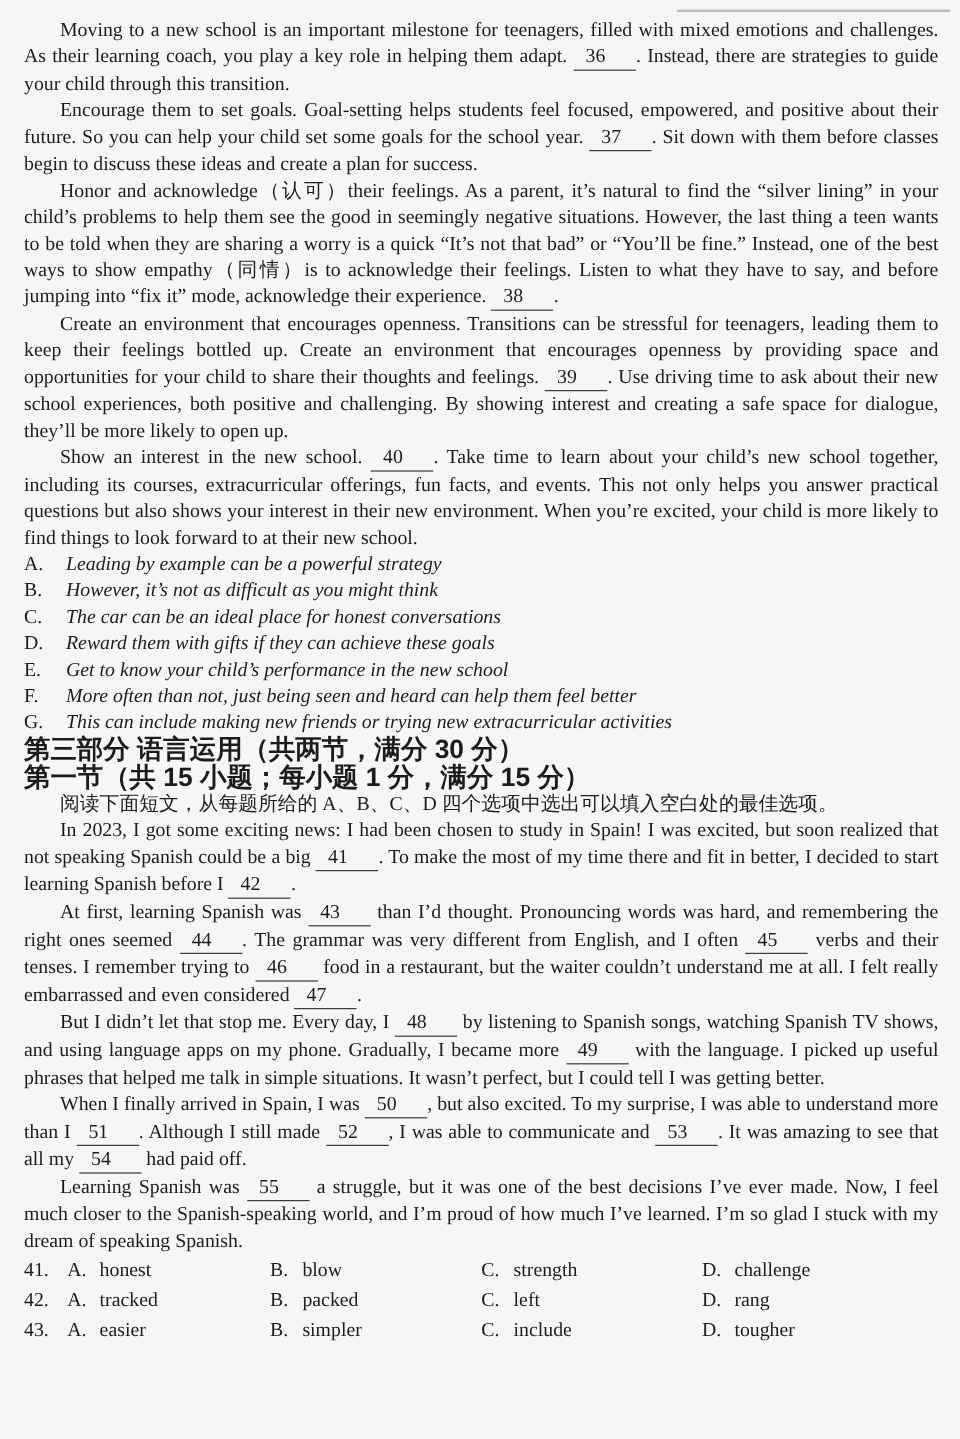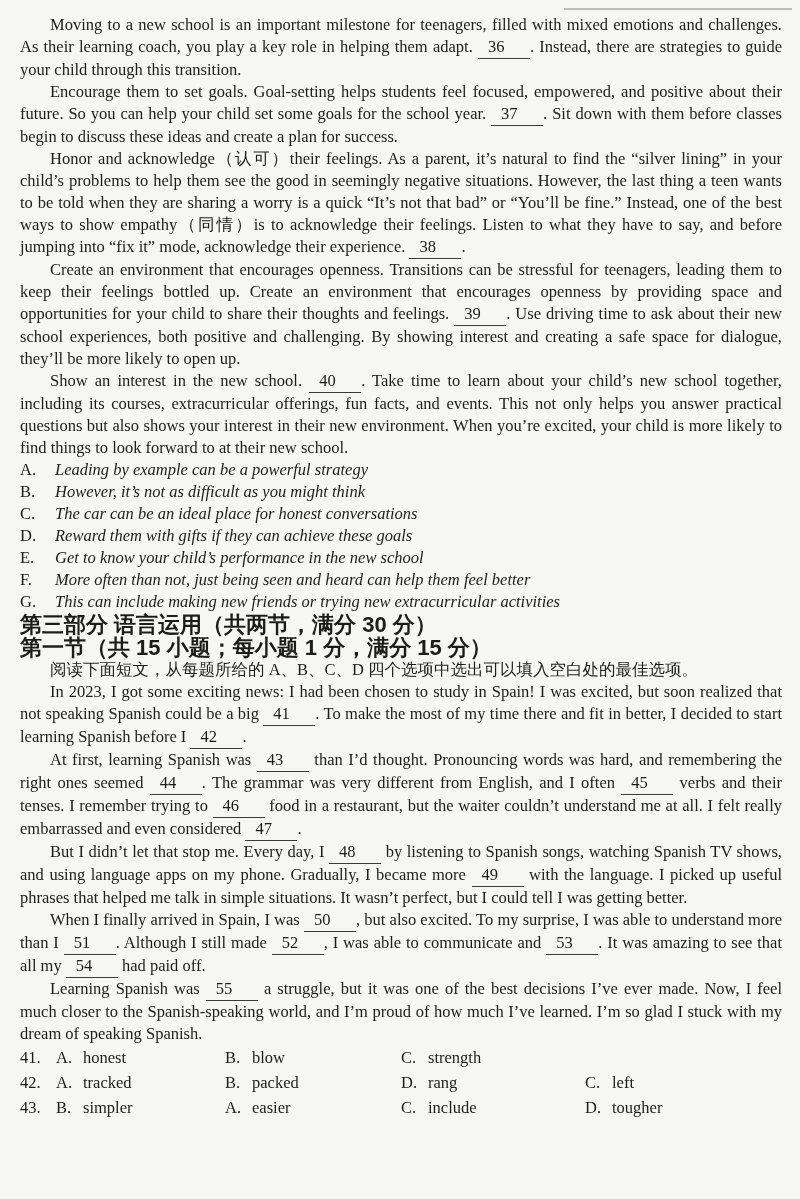--- a/index.html
+++ b/index.html
@@ -87,31 +87,32 @@
       <p class="para">When I finally arrived in Spain, I was <span class="blank">50</span>, but also excited. To my surprise, I was able to understand more than I <span class="blank">51</span>. Although I still made <span class="blank">52</span>, I was able to communicate and <span class="blank">53</span>. It was amazing to see that all my <span class="blank">54</span> had paid off.</p>
       <p class="para">Learning Spanish was <span class="blank">55</span> a struggle, but it was one of the best decisions I’ve ever made. Now, I feel much closer to the Spanish-speaking world, and I’m proud of how much I’ve learned. I’m so glad I stuck with my dream of speaking Spanish.</p>
     </section>
 
   <section>
     <div class="q-row">
       <span class="q-num">41.</span>
       <span class="q-cell"><span class="q-label">A.</span><span>honest</span></span>
       <span class="q-cell"><span class="q-label">B.</span><span>blow</span></span>
       <span class="q-cell"><span class="q-label">C.</span><span>strength</span></span>
+      <span class="q-cell"><span class="q-label">D.</span><span>challenge</span></span>
     </div>
     <div class="q-row">
       <span class="q-num">42.</span>
       <span class="q-cell"><span class="q-label">A.</span><span>tracked</span></span>
       <span class="q-cell"><span class="q-label">B.</span><span>packed</span></span>
+      <span class="q-cell"><span class="q-label">C.</span><span>left</span></span>
       <span class="q-cell"><span class="q-label">D.</span><span>rang</span></span>
-      <span class="q-cell"><span class="q-label">C.</span><span>left</span></span>
     </div>
     <div class="q-row">
       <span class="q-num">43.</span>
+      <span class="q-cell"><span class="q-label">A.</span><span>easier</span></span>
       <span class="q-cell"><span class="q-label">B.</span><span>simpler</span></span>
-      <span class="q-cell"><span class="q-label">A.</span><span>easier</span></span>
       <span class="q-cell"><span class="q-label">C.</span><span>include</span></span>
       <span class="q-cell"><span class="q-label">D.</span><span>tougher</span></span>
     </div>
   </section>
 
 
 </main>
 
 </body></html>

